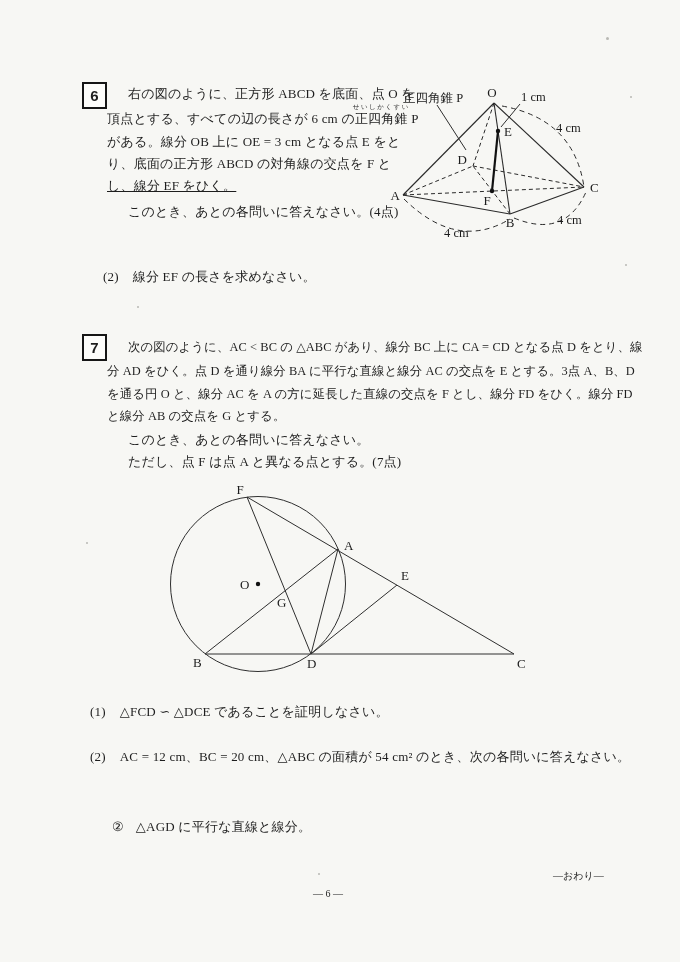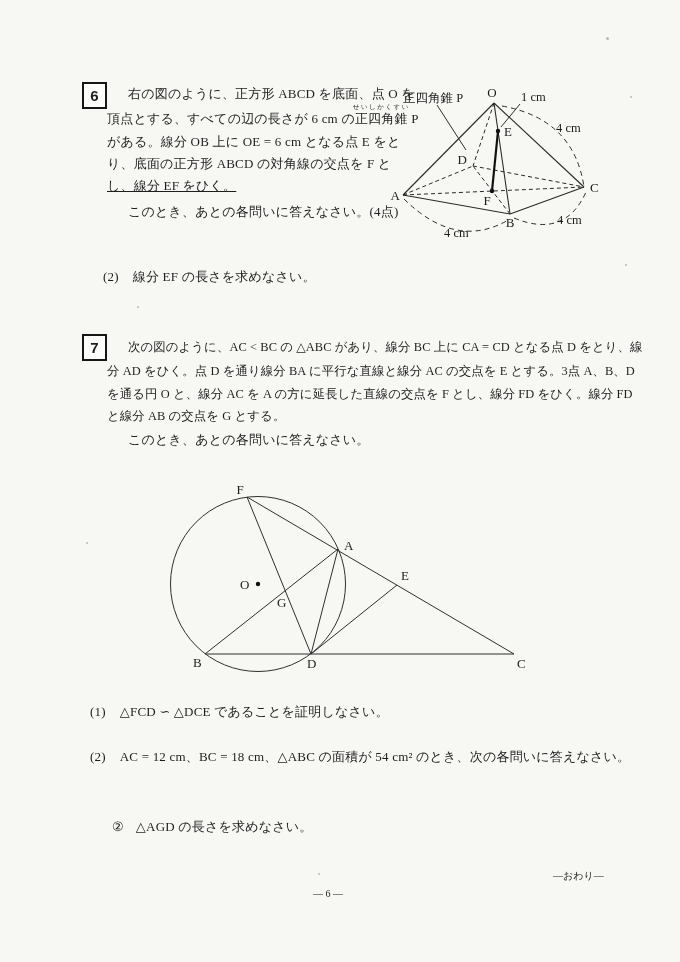--- a/index.html
+++ b/index.html
@@ -52,21 +52,21 @@
   <div class="speck" style="left:625px;top:264px;width:2px;height:2px;"></div>
 
   <div class="qbox" style="left:82px;top:82px;">
     <span>6</span>
   </div>
 
   <div class="abs bodyline" style="left:128px;top:85px;">右の図のように、正方形 ABCD を底面、点 O を</div>
   <div class="abs bodyline" style="left:107px;top:110px;">
     <span>頂点とする、すべての辺の長さが 6 cm の</span><span class="ruby-wrap"><span class="furigana">せいしかくすい</span><span>正四角錐</span></span><span> P</span>
   </div>
-  <div class="abs bodyline" style="left:107px;top:133px;">がある。線分 OB 上に OE = 6 cm となる点 E をと</div>
+  <div class="abs bodyline" style="left:107px;top:133px;">がある。線分 OB 上に OE = 3 cm となる点 E をと</div>
   <div class="abs bodyline" style="left:107px;top:155px;">り、底面の正方形 ABCD の対角線の交点を F と</div>
   <div class="abs bodyline" style="left:107px;top:177px;text-decoration:underline;">し、線分 EF をひく。</div>
   <div class="abs bodyline" style="left:128px;top:203px;">このとき、あとの各問いに答えなさい。(4点)</div>
   <div class="abs bodyline" style="left:103px;top:268px;">
     <span class="qnum">(2)</span><span>線分 EF の長さを求めなさい。</span>
   </div>
 
   <div class="abs" style="left:389px;top:83px;">
     <svg width="240" height="165" viewBox="0 0 240 165">
 
@@ -110,20 +110,21 @@
 
   <div class="qbox" style="left:82px;top:334px;">
     <span>7</span>
   </div>
 
   <div class="abs p7line" style="left:128px;top:339px;">次の図のように、AC &lt; BC の △ABC があり、線分 BC 上に CA = CD となる点 D をとり、線</div>
   <div class="abs p7line" style="left:107px;top:363px;">分 AD をひく。点 D を通り線分 BA に平行な直線と線分 AC の交点を E とする。3点 A、B、D</div>
   <div class="abs p7line" style="left:107px;top:386px;">を通る円 O と、線分 AC を A の方に延長した直線の交点を F とし、線分 FD をひく。線分 FD</div>
   <div class="abs bodyline" style="left:128px;top:431px;">このとき、あとの各問いに答えなさい。</div>
   <div class="abs p7line" style="left:107px;top:408px;">と線分 AB の交点を G とする。</div>
+  <div class="abs bodyline" style="left:128px;top:453px;">ただし、点 F は点 A と異なる点とする。(7点)</div>
 
   <div class="abs" style="left:108px;top:483px;">
     <svg width="445" height="207" viewBox="0 0 445 207">
       <circle class="lnthin" cx="150" cy="101" r="87.5"></circle>
       <line class="lnthin" x1="139" y1="14" x2="406" y2="171"></line>
       <line class="lnthin" x1="139" y1="14" x2="203" y2="171"></line>
       <line class="lnthin" x1="97" y1="171" x2="230" y2="66"></line>
       <line class="lnthin" x1="97" y1="171" x2="406" y2="171"></line>
       <line class="lnthin" x1="230" y1="66" x2="203" y2="171"></line>
       <line class="lnthin" x1="203" y1="171" x2="289" y2="102"></line>
@@ -136,22 +137,22 @@
       <text x="293" y="97">E</text>
       <text x="169" y="124">G</text>
       <text x="132" y="106">O</text>
     </svg>
   </div>
 
   <div class="abs bodyline" style="left:90px;top:703px;">
     <span class="qnum">(1)</span><span>△FCD ∽ △DCE であることを証明しなさい。</span>
   </div>
   <div class="abs bodyline" style="left:90px;top:748px;">
-    <span class="qnum">(2)</span><span>AC = 12 cm、BC = 18 cm、△ABC の面積が 54 cm² のとき、次の各問いに答えなさい。</span>
+    <span class="qnum">(2)</span><span>AC = 12 cm、BC = 20 cm、△ABC の面積が 54 cm² のとき、次の各問いに答えなさい。</span>
   </div>
   <div class="abs bodyline" style="left:112px;top:818px;">
-    <span class="subnum">②</span><span>△AGD の長さを求めなさい。</span>
+    <span class="subnum">②</span><span>△AGD に平行な直線と線分。</span>
   </div>
 
   <div class="abs footer" style="left:553px;top:869px;">―おわり―</div>
   <div class="abs footer" style="left:298px;top:888px;width:60px;text-align:center;">― 6 ―</div>
 
 </div>
 
 </body></html>

